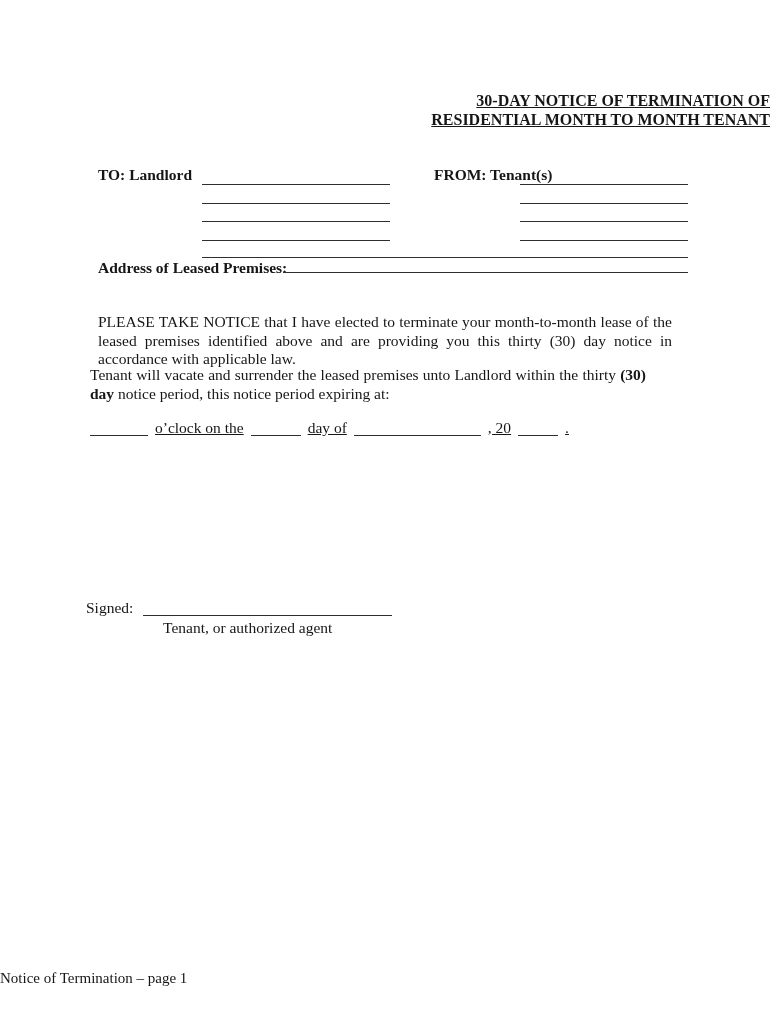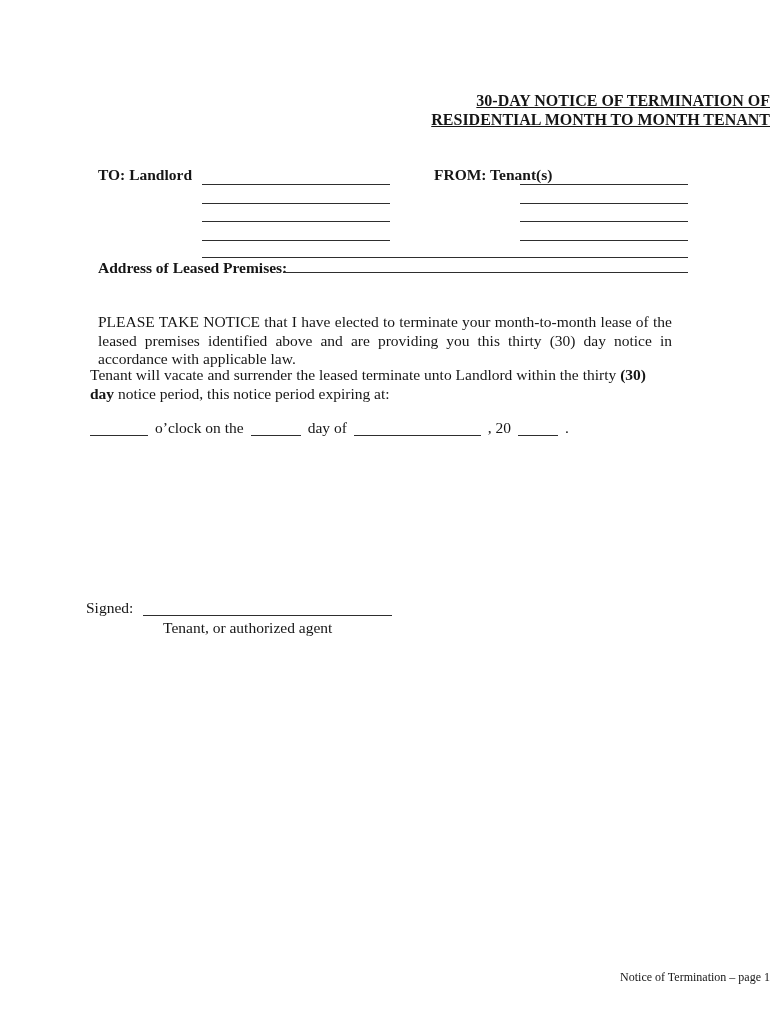--- a/index.html
+++ b/index.html
@@ -66,22 +66,22 @@
   .caption {
     position: absolute;
     line-height: 18.6px;
   }
 
   .footer {
     position: absolute;
     top: 970px;
     left: 0;
     width: 100%;
-    text-align: right;
-    font-size: 12px;
+    text-align: left;
+    font-size: 15px;
   }
 </style>
 </head>
 <body>
 
 <div class="page">
 
   <div class="doc-title">
     <div class="title-line">30-DAY NOTICE OF TERMINATION OF</div>
     <div class="title-line">RESIDENTIAL MONTH TO MONTH TENANT</div>
@@ -100,23 +100,23 @@
   <div class="rule" style="left:520px; top:221px; width:168px;"></div>
   <div class="rule" style="left:520px; top:240px; width:168px;"></div>
 
   <div class="rule" style="left:202px; top:257px; width:486px;"></div>
 
   <span class="abs" style="left:98px; top:259px;">Address of Leased Premises:</span>
   <div class="rule" style="left:283px; top:272px; width:405px;"></div>
 
   <p class="para" style="left:98px; top:293px; width:574px;margin-top:20px;">PLEASE TAKE NOTICE that I have elected to terminate your month-to-month lease of the leased premises identified above and are providing you this thirty (30) day notice in accordance with applicable law.</p>
 
-  <p class="para" style="left:90px; top:366px; width:556px;"><span>Tenant will vacate and surrender the leased terminate unto Landlord within the thirty </span><b>(30) day</b><span> notice period, this notice period expiring at:</span></p>
+  <p class="para" style="left:90px; top:366px; width:556px;"><span>Tenant will vacate and surrender the leased premises unto Landlord within the thirty </span><b>(30) day</b><span> notice period, this notice period expiring at:</span></p>
 
-  <div class="textrow" style="left:90px; top:419px;"><span class="iblank first" style="width:58px;"></span><span>o’clock on the</span><span class="iblank" style="width:50px;"></span><span>day of</span><span class="iblank" style="width:127px;"></span><span>, 20</span><span class="iblank" style="width:40px;"></span><span>.</span></div>
+  <div class="textrow" style="left:90px; top:419px;text-decoration:underline;"><span class="iblank first" style="width:58px;"></span><span>o’clock on the</span><span class="iblank" style="width:50px;"></span><span>day of</span><span class="iblank" style="width:127px;"></span><span>, 20</span><span class="iblank" style="width:40px;"></span><span>.</span></div>
 
 
 
   <div class="textrow" style="left:86px; top:599px;"><span>Signed:</span><span class="iblank" style="width:249px; margin-left:10px;"></span></div>
   <div class="caption" style="left:155px; top:619px;margin-left:8px;">Tenant, or authorized agent</div>
 
   <div class="footer">Notice of Termination – page 1</div>
 
 </div>
 

